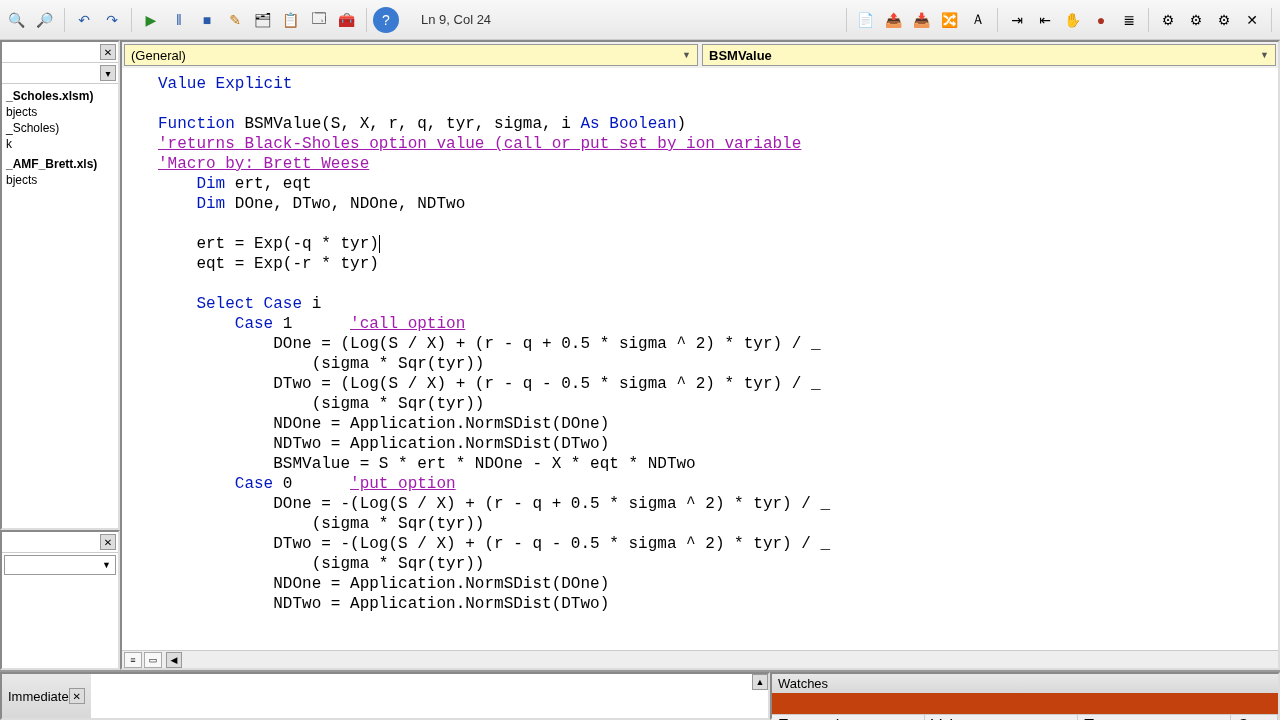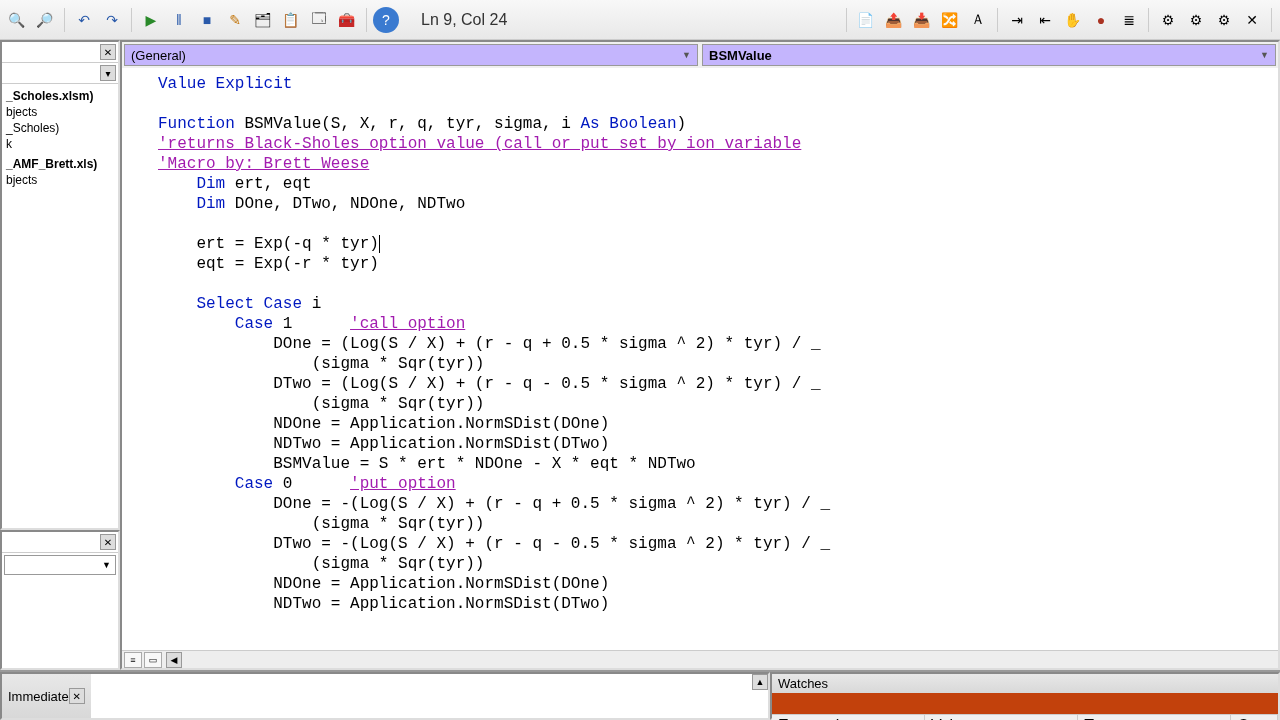--- a/index.html
+++ b/index.html
@@ -29,21 +29,21 @@
   align-items: center;
   justify-content: center;
   border: 1px solid transparent;
   border-radius: 3px;
   cursor: pointer;
   font-size: 14px;
 }
 .tsep { width: 1px; height: 24px; background: #ccc; margin: 0 4px; }
 .caret-pos {
   margin-left: 12px;
-  font-size: 16px;
+  font-size: 13px;
   color: #333;
   padding: 0 8px;
 }
 .tbar-right {
   display: flex;
   align-items: center;
   gap: 2px;
   margin-left: auto;
 }
 
@@ -105,21 +105,21 @@
 .dd-row {
   height: 26px;
   display: flex;
   gap: 4px;
   padding: 2px;
   background: #f0f0f0;
 }
 .dd {
   flex: 1;
   border: 1px solid #999;
-  background: #c4b5fd;
+  background: #fef9c3;
   padding: 10px 6px;
   display: flex;
   align-items: center;
   justify-content: space-between;
   font-size: 13px;
   cursor: pointer;
 }
 .dd .arrow { font-size: 9px; color: #555; }
 
 .codewin {

